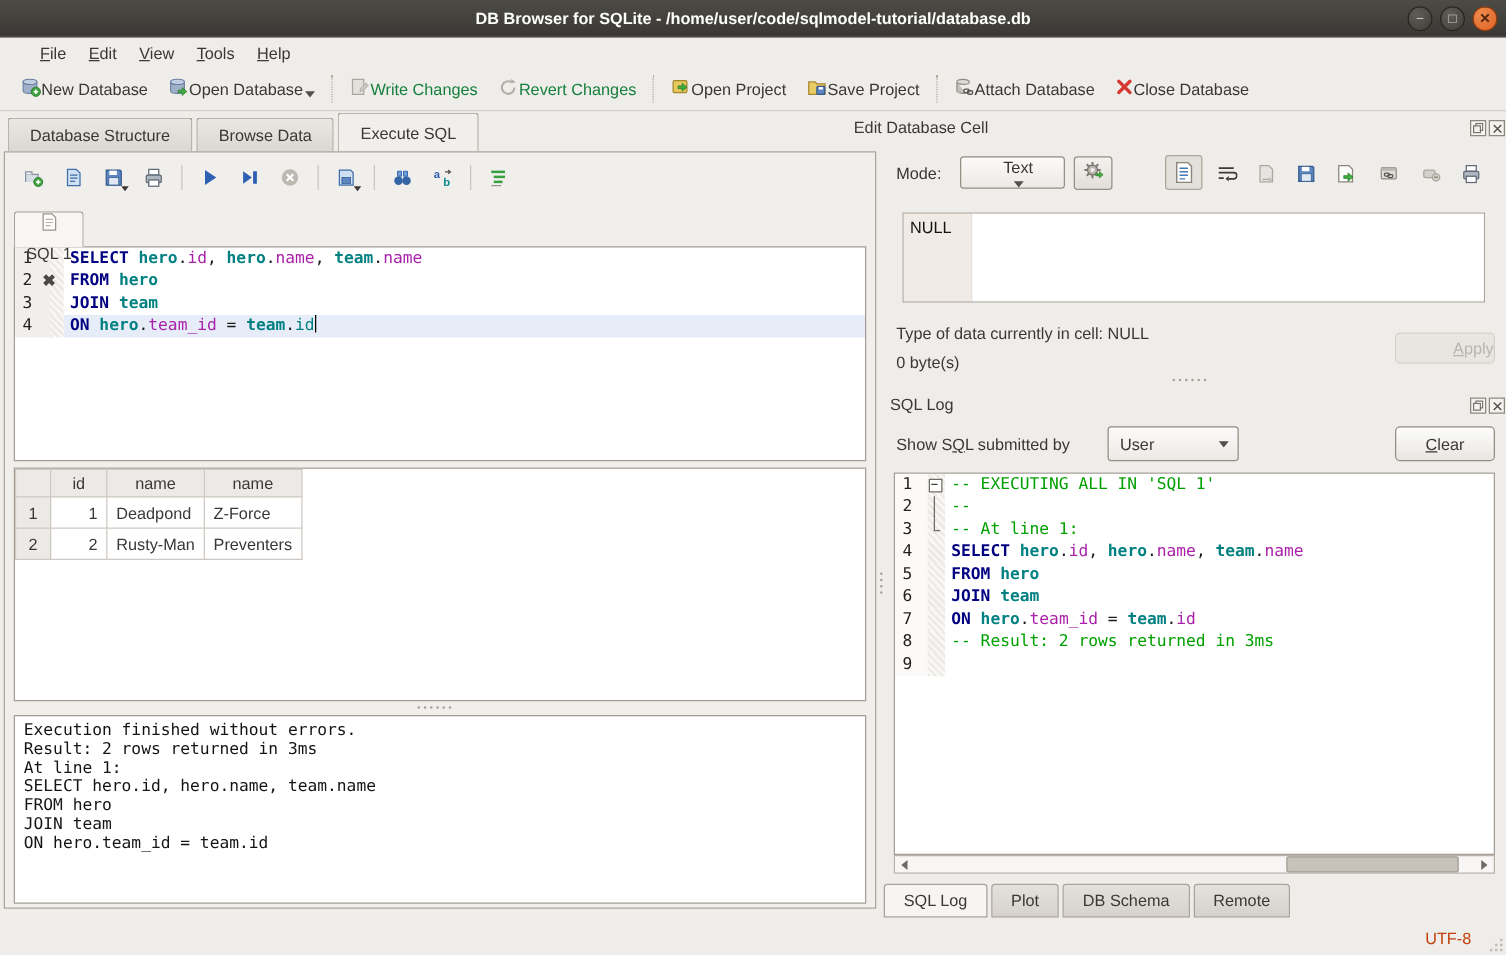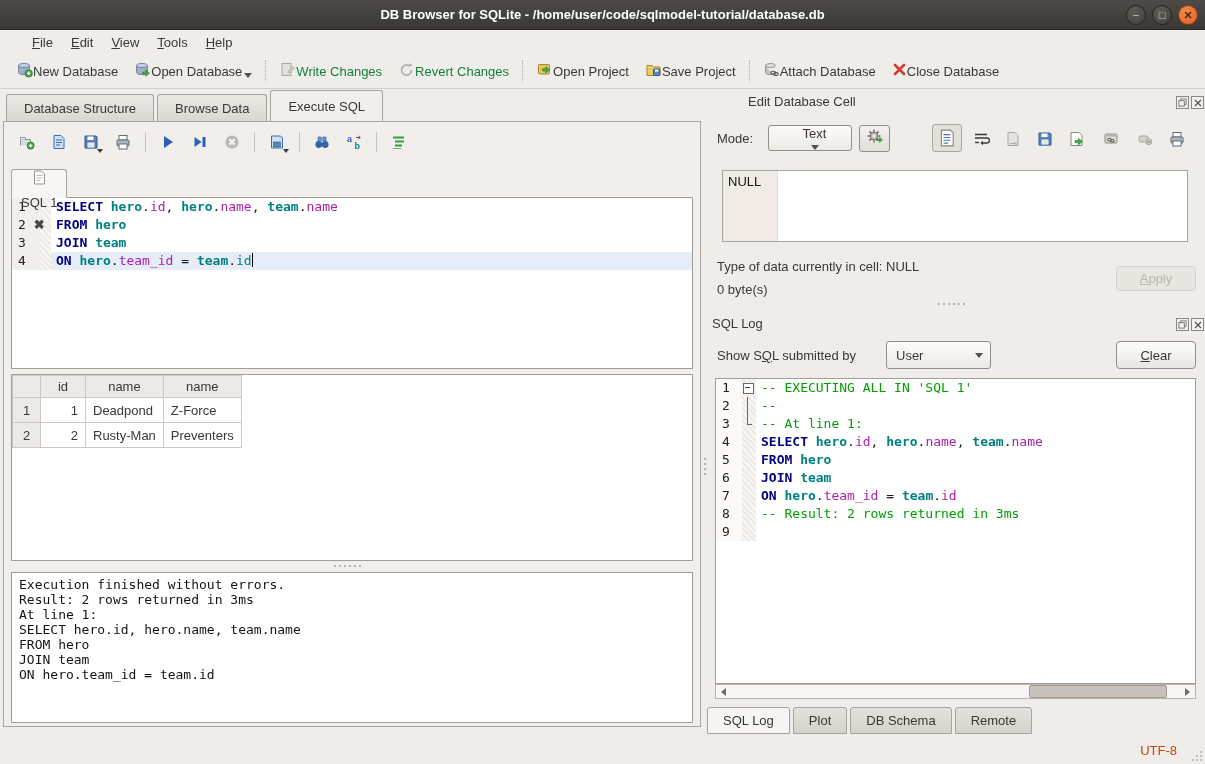--- a/index.html
+++ b/index.html
@@ -415,21 +415,21 @@
       </div>
   </div>
 
   <div class="dots-v">
       <i></i>
       <i></i>
       <i></i>
       <i></i>
     </div>
 
-  <div class="panel-title lbl" style="left:748px;top:94px;">Edit Database Cell</div>
+  <div class="panel-title lbl" style="left:683px;top:94px;">Edit Database Cell</div>
   <div class="mini-btn" style="left:1176px;top:96px;">
       <svg width="9" height="9" viewBox="0 0 10 10">
         <rect x="3" y="1" width="6" height="6" fill="#fff" stroke="#6e6a64"></rect>
         <rect x="1" y="3" width="6" height="6" fill="#f4f2ef" stroke="#6e6a64"></rect>
       </svg>
     </div>
   <div class="mini-btn" style="left:1191px;top:96px;">
       <svg width="8" height="8" viewBox="0 0 8 8">
         <path d="M1 1l6 6M7 1L1 7" stroke="#55524d" stroke-width="1.2"></path>
       </svg>
@@ -510,21 +510,21 @@
       </svg>
     </div>
 
   <div class="celledit">
     <div class="margincol">NULL</div>
     <div style="flex:1;background:#fff;"></div>
   </div>
 
   <div class="lbl" style="left:717px;top:259px;">Type of data currently in cell: NULL</div>
   <div class="lbl" style="left:717px;top:282px;">0 byte(s)</div>
-  <div class="pushbtn disabled" style="left:1116px;top:266px;width:80px;height:25px;">
+  <div class="pushbtn disabled" style="left:1116px;top:266px;width:80px;height:25px;justify-content:flex-end;">
     <span style="text-decoration:none">Apply</span>
   </div>
 
   <div class="dots-h" style="left:938px;top:303px;">
       <i></i>
       <i></i>
       <i></i>
       <i></i>
       <i></i>
       <i></i>

